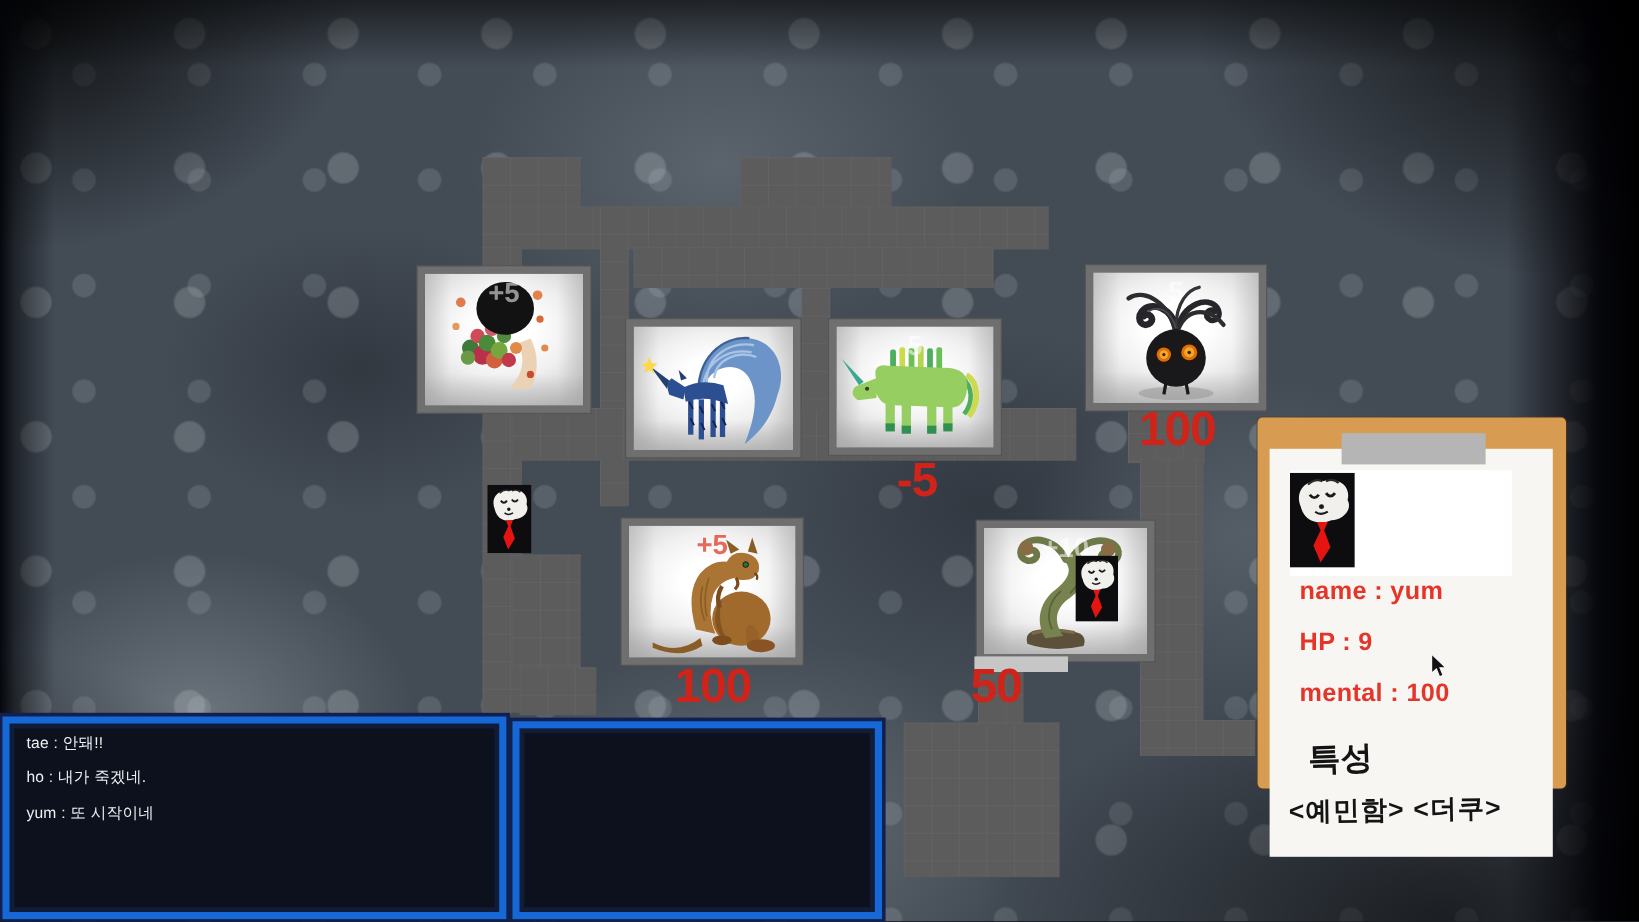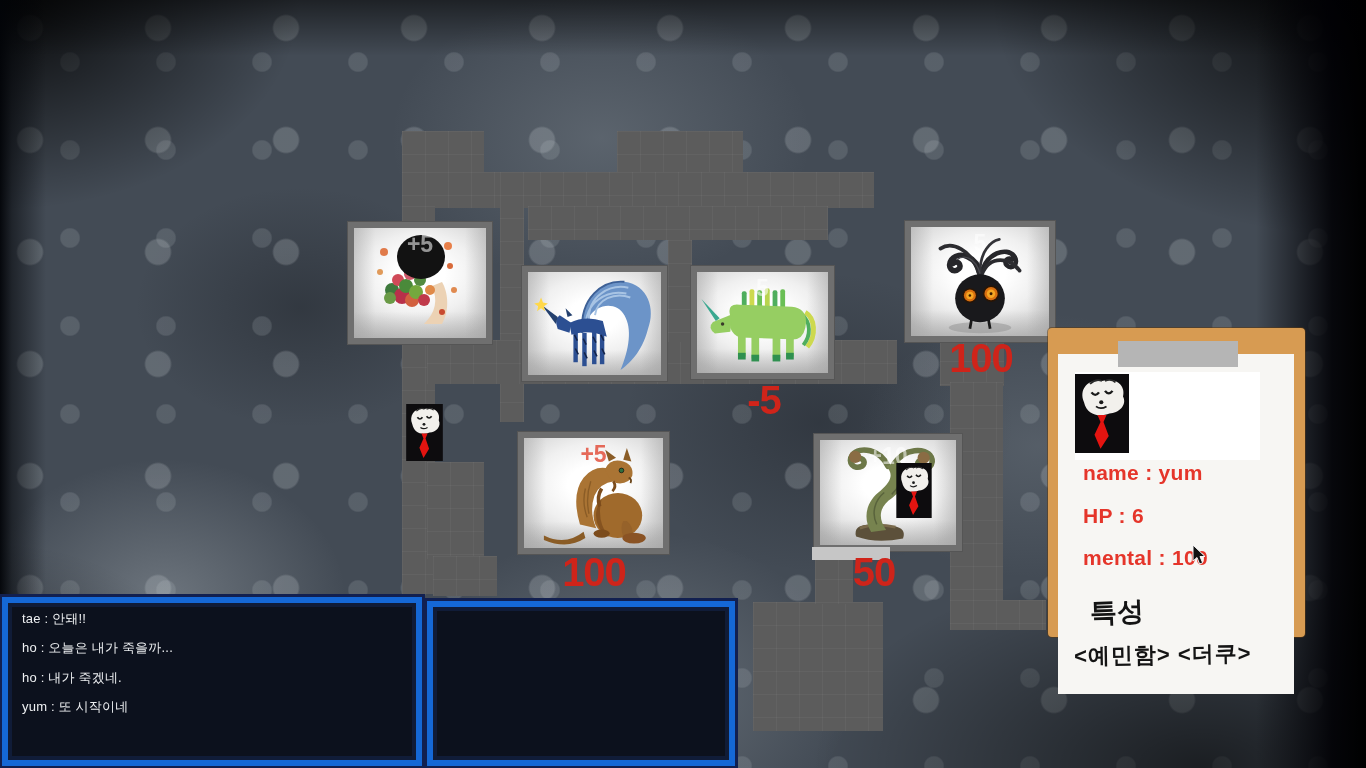--- a/index.html
+++ b/index.html
@@ -72,21 +72,21 @@
     border:6px solid #1568d6;
     box-shadow:0 0 0 3px #122050, inset 0 0 0 4px #101c38;
   }
   .chat-line{
     height:29.5px;display:flex;align-items:center;padding-left:14px;
     color:#eef0f2;font-size:13px;letter-spacing:.2px;
   }
   .chat-inner{padding-top:1px;}
   
   .clipboard{
-    position:absolute;left:1048px;top:328px;width:257px;height:309px;
+    position:absolute;left:1048px;top:348px;width:257px;height:309px;
     background:#d79b52;border-radius:4px;z-index:8;
     box-shadow:0 0 0 1px rgba(90,55,15,.5);
   }
   .paper{position:absolute;left:10px;top:26px;width:236px;height:340px;background:#f7f6f3;}
   .clip{position:absolute;left:70px;top:13px;width:120px;height:26px;background:#b5b5b5;z-index:2;}
   .photo-box{position:absolute;left:27px;top:44px;width:185px;height:88px;background:#ffffff;}
   .portrait{position:absolute;left:27px;top:46px;width:54px;height:79px;}
   .stat{position:absolute;left:35px;color:#e5352a;font-size:21px;font-weight:bold;letter-spacing:.3px;}
   .traits-head{position:absolute;left:42px;top:266px;color:#141414;font-size:27px;font-weight:900;transform:rotate(-2deg);}
   .traits-vals{position:absolute;left:26px;top:312px;color:#141414;font-size:22px;font-weight:900;letter-spacing:1px;transform:rotate(-1deg);}
@@ -259,49 +259,48 @@
       <path d="M52,98 C42,82 48,64 62,54 C74,44 76,36 68,28 L82,22 C94,34 88,52 74,62 C62,70 58,82 68,96 Z" fill="#77834f"></path>
       <path d="M58,90 C52,78 56,64 66,56 M74,58 C84,48 88,38 80,28" stroke="#59633c" stroke-width="1.6" fill="none"></path>
     </svg>
     <div class="overlay-num">+10</div>
   </div>
   <div class="platform" style="left:812px;top:547px;width:78px;height:13px"></div>
 
   <div class="score" style="left:694px;top:380px">-5</div>
   <div class="score" style="left:911px;top:338px">100</div>
   <div class="score" style="left:524px;top:552px">100</div>
-  <div class="score" style="left:804px;top:552px">50</div>
+  <div class="score" style="left:760px;top:552px">50</div>
 
   <svg class="token" style="left:406px;top:404px;width:37px;height:57px" viewBox="0 0 36 56">
       <use href="#charface"></use>
     </svg>
   <svg class="token" style="left:896px;top:463px;width:36px;height:55px" viewBox="0 0 36 56">
       <use href="#charface"></use>
     </svg>
 
   <div class="chatbox" style="left:2px;top:597px;width:420px;height:169px">
     <div class="chat-inner">
       <div class="chat-line">tae : 안돼!!</div>
-      <div class="chat-line">ho : 오늘은 내가 죽을까...</div>
       <div class="chat-line">ho : 내가 죽겠네.</div>
       <div class="chat-line">yum : 또 시작이네</div>
     </div>
   </div>
 
   <div class="chatbox" style="left:427px;top:601px;width:308px;height:165px"></div>
 
   <div class="clipboard">
     <div class="paper"></div>
     <div class="clip"></div>
     <div class="photo-box"></div>
     <svg class="portrait" viewBox="0 0 36 56" preserveAspectRatio="none">
         <use href="#charface"></use>
       </svg>
     <div class="stat" style="top:133px">name : yum</div>
-    <div class="stat" style="top:176px">HP : 6</div>
+    <div class="stat" style="top:176px">HP : 9</div>
     <div class="stat" style="top:218px">mental : 100</div>
     <div class="traits-head">특성</div>
     <div class="traits-vals">&lt;예민함&gt; &lt;더쿠&gt;</div>
   </div>
 
   <svg class="cursor" width="15" height="22" viewBox="0 0 15 22">
     <path d="M1,1 L1,17 L5,13.5 L7.6,20 L10.6,18.8 L8,12.5 L13,12.5 Z" fill="#111" stroke="#f5f5f5" stroke-width="1"></path>
   </svg>
 
   <div class="vignette"></div>

